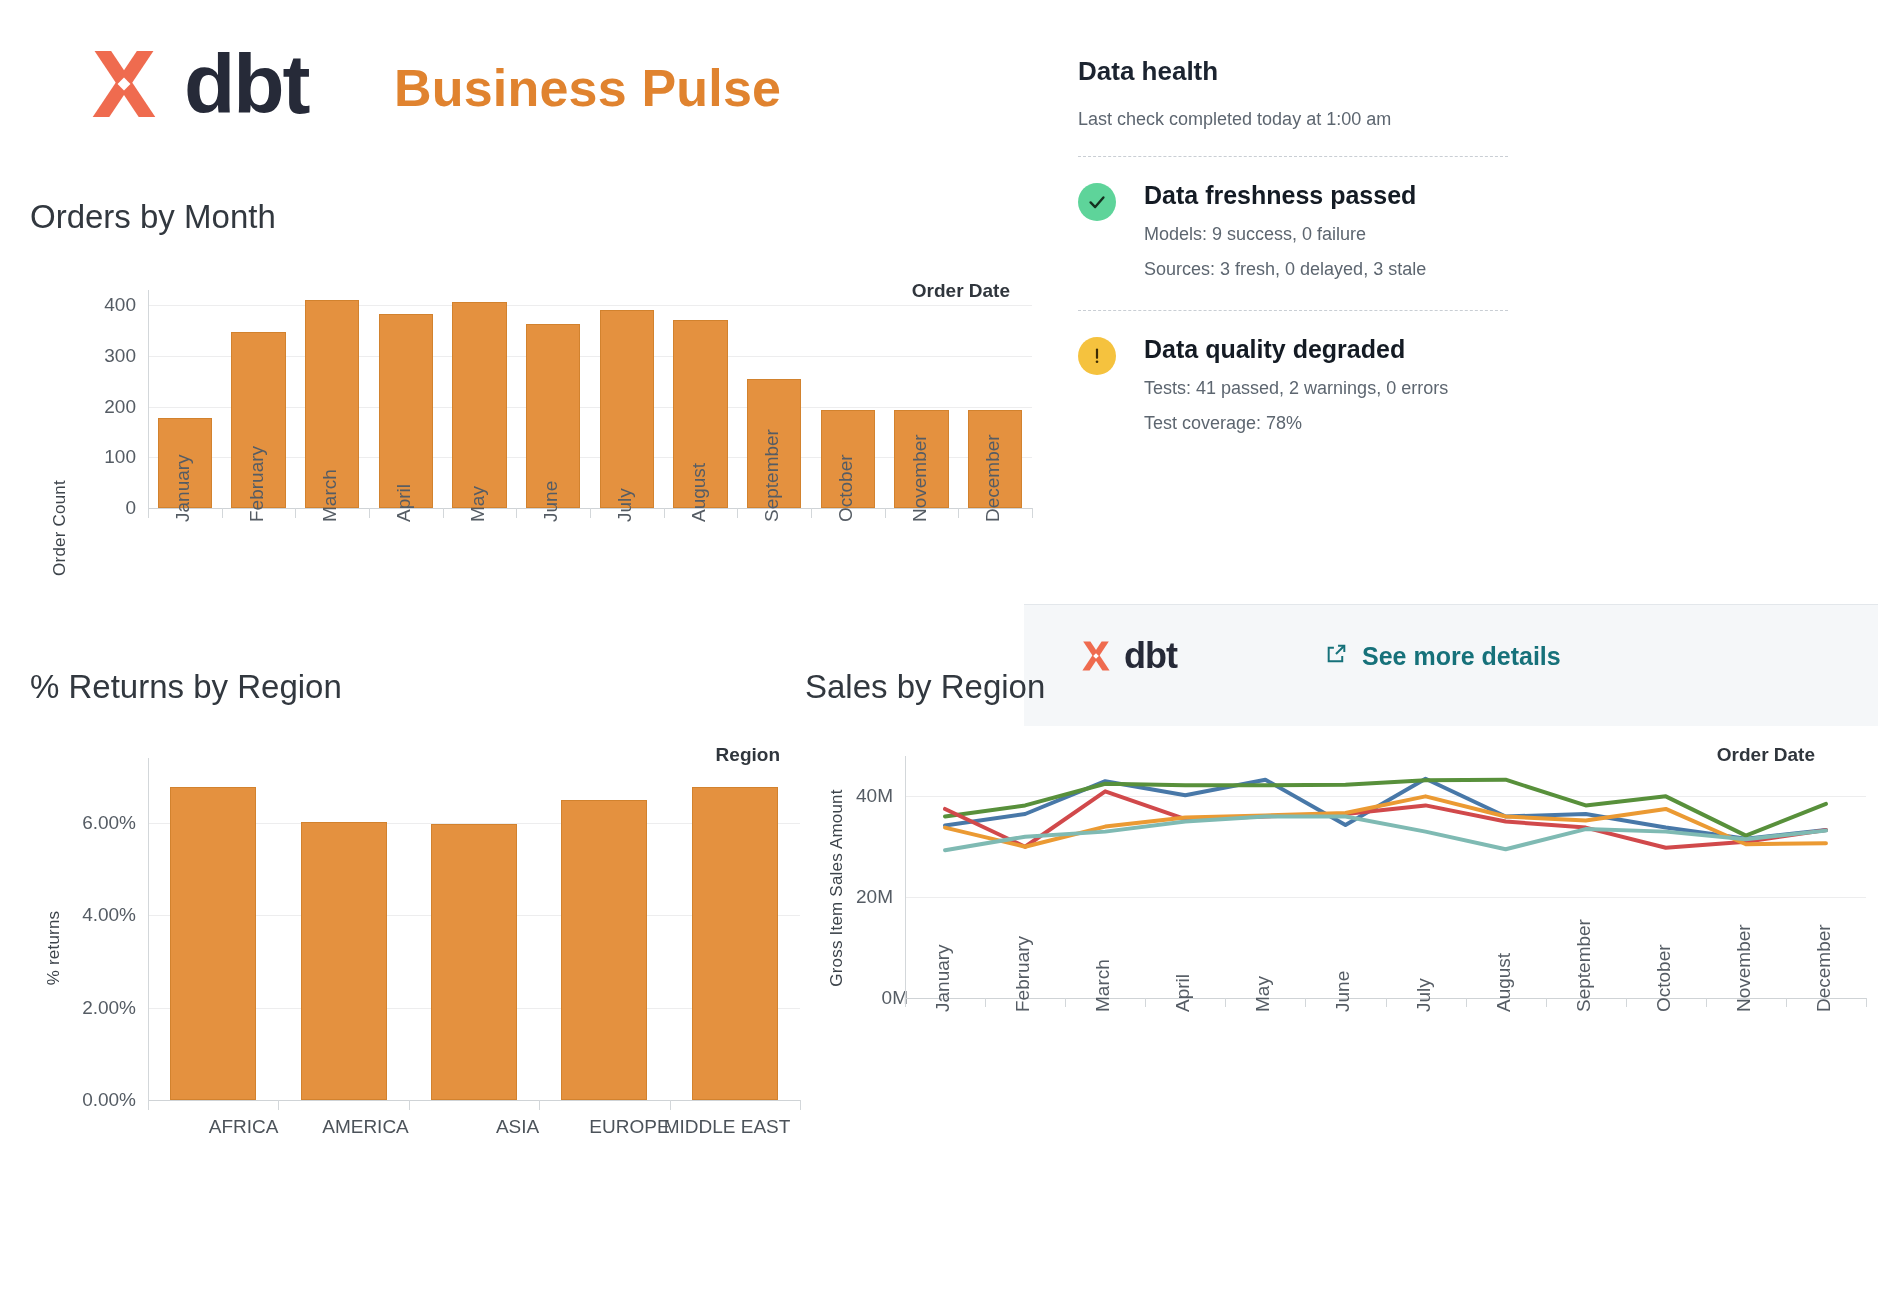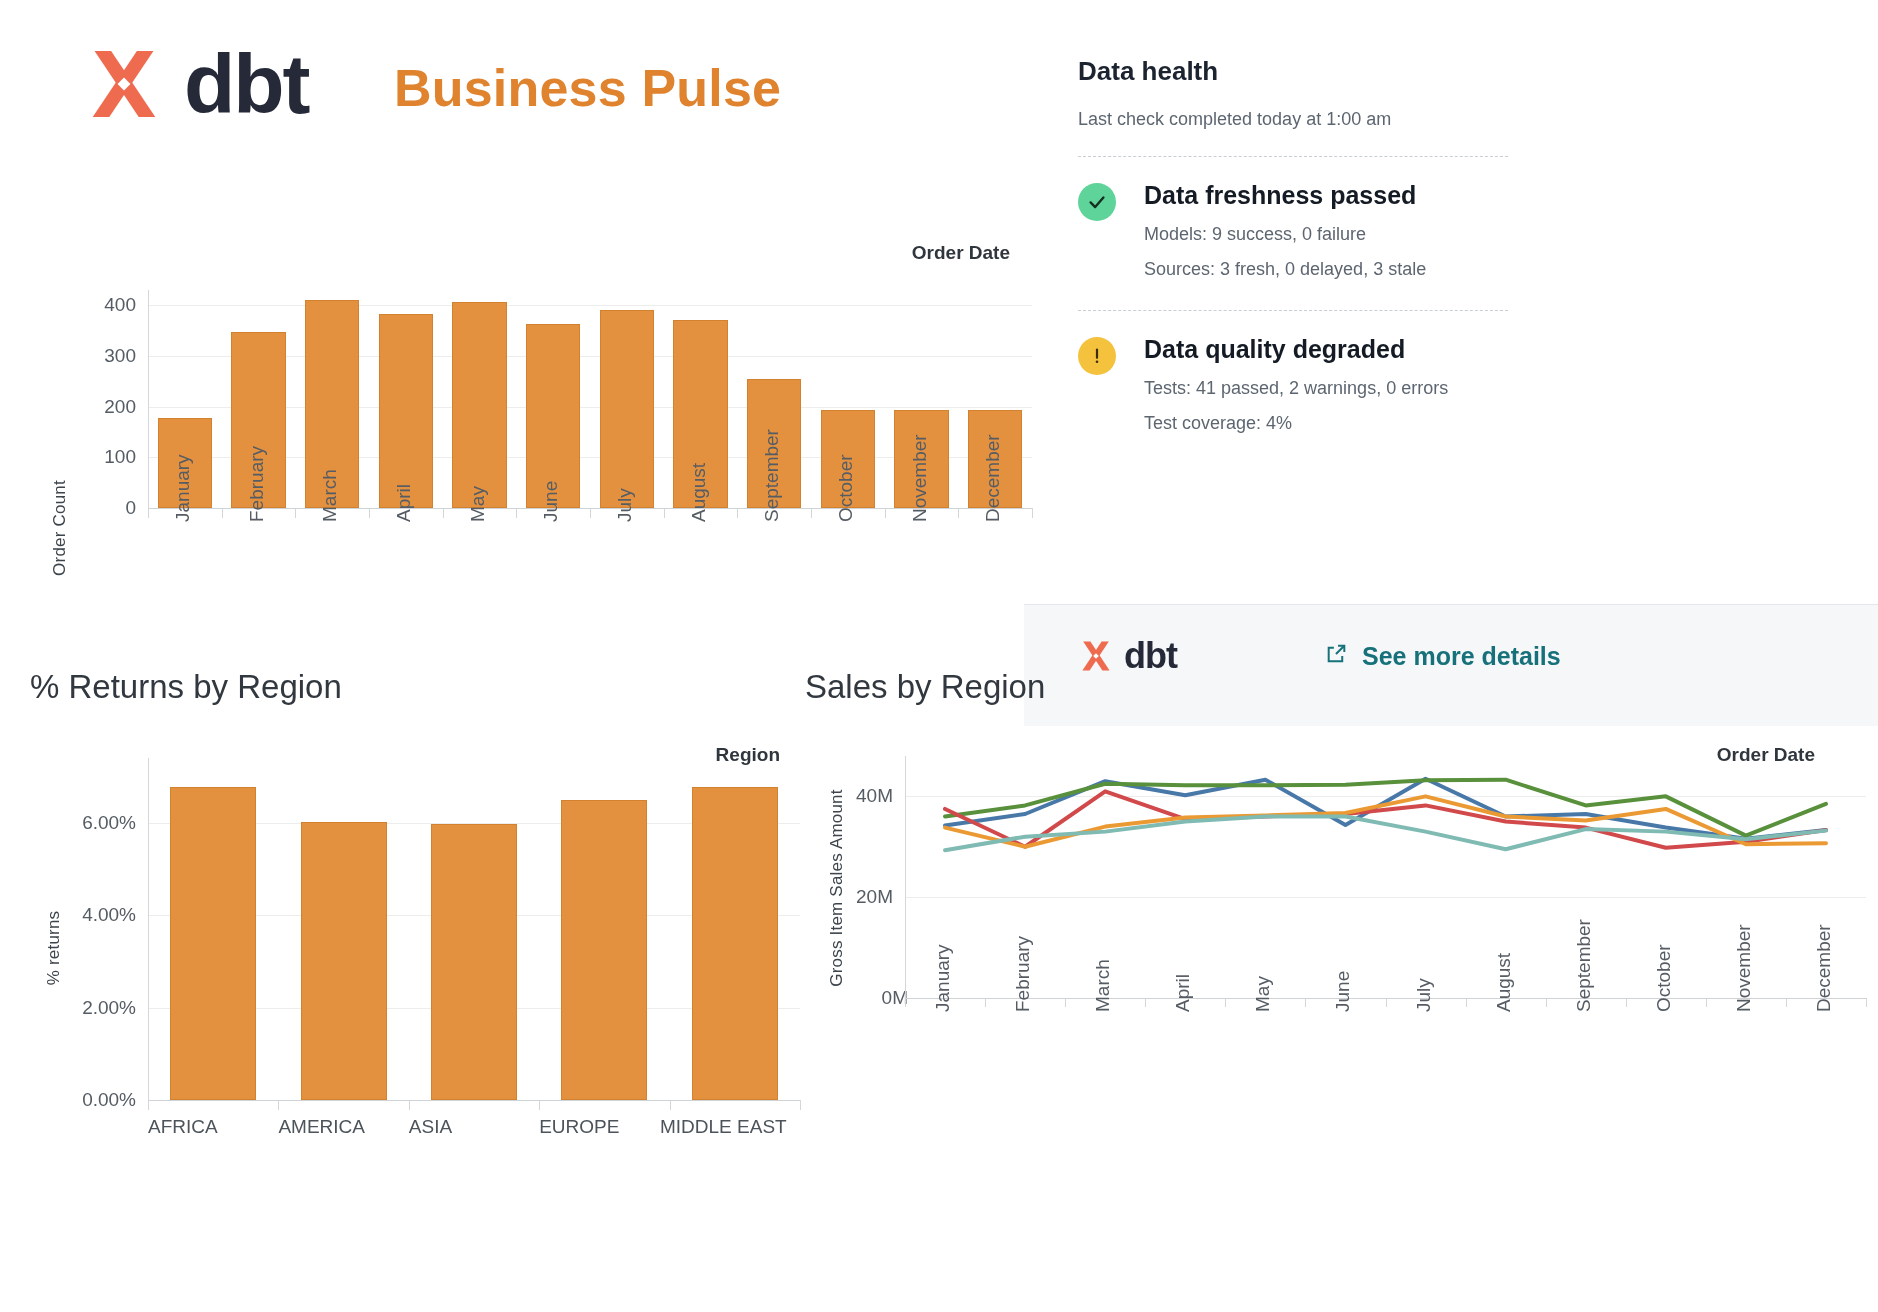--- a/index.html
+++ b/index.html
@@ -66,21 +66,21 @@
     font-size:17px; color:#3d444b; letter-spacing:0.2px; white-space:nowrap;
   }
   .ytick { position:absolute; right:0; font-size:19px; color:#555c64; text-align:right; transform:translateY(-50%); }
   .gridline { position:absolute; height:1px; background:#ededee; }
   .axis-line { position:absolute; background:#cfd3d6; }
   .bar { position:absolute; background:#e4913f; border:1px solid #d2822e; }
   .xtick-rot {
     position:absolute; writing-mode:vertical-rl; transform:rotate(180deg);
     font-size:19px; color:#555c64; white-space:nowrap; transform-origin:top left;
   }
-  .xtick-flat { position:absolute; font-size:19px; color:#4c535a; text-align:left; }
+  .xtick-flat { position:absolute; font-size:19px; color:#4c535a; text-align:right; }
   .tickmark { position:absolute; width:1px; background:#d3d7da; }
 </style>
 </head>
 <body>
 
 <div class="header">
   <div class="logo-wrap">
     <div class="dbt-mark">
       <svg viewBox="0 0 100 100" width="92" height="92">
         <path d="M18 14 L36 14 L84 86 L66 86 Z" fill="#ef6b4f"></path>
@@ -117,21 +117,21 @@
   <div class="hrow">
     <div class="badge warn">
       <svg width="22" height="22" viewBox="0 0 24 24">
           <path d="M12 5 L12 14" stroke="#3d2c05" stroke-width="2.4" stroke-linecap="round"></path>
           <circle cx="12" cy="18.3" r="1.45" fill="#3d2c05"></circle>
         </svg>
     </div>
     <div class="hrow-body">
       <div class="hrow-title">Data quality degraded</div>
       <div class="hrow-line">Tests: 41 passed, 2 warnings, 0 errors</div>
-      <div class="hrow-line">Test coverage: 4%</div>
+      <div class="hrow-line">Test coverage: 78%</div>
     </div>
   </div>
 </div>
 
 <div class="health-card">
   <div class="card-logo">
     <div class="card-mark">
       <svg viewBox="0 0 100 100" width="40" height="40">
         <path d="M18 14 L36 14 L84 86 L66 86 Z" fill="#ef6b4f"></path>
         <path d="M82 14 L64 14 L16 86 L34 86 Z" fill="#ef6b4f"></path>
@@ -146,20 +146,21 @@
         <path d="M13.5 4.5 H19.5 V10.5"></path>
           <path d="M19.5 4.5 L11.5 12.5"></path>
         <path d="M17.5 14.5 V19.5 H4.5 V6.5 H9.5"></path>
       </svg>
     </span>
     <span>See more details</span>
   </div>
 </div>
 
 <div class="panel-orders">
+  <div class="chart-head">Orders by Month</div>
   <div class="plot-title" style="margin-top:44px; width:980px;">Order Date</div>
   <div class="axis-y-label" style="left:20px; top:330px; transform:translateY(-50%) rotate(180deg);">Order Count</div>
   <div id="orders-plot" style="position:absolute; left:0; top:82px; width:1010px; height:360px;">
       <div class="gridline" style="left: 118px; top: 228px; width: 884px;"></div>
       <div class="ytick" style="top: 228px; width: 106px; left: 0px;">0</div>
       <div class="gridline" style="left: 118px; top: 177.302px; width: 884px;"></div>
       <div class="ytick" style="top: 177.302px; width: 106px; left: 0px;">100</div>
       <div class="gridline" style="left: 118px; top: 126.605px; width: 884px;"></div>
       <div class="ytick" style="top: 126.605px; width: 106px; left: 0px;">200</div>
       <div class="gridline" style="left: 118px; top: 75.907px; width: 884px;"></div>

